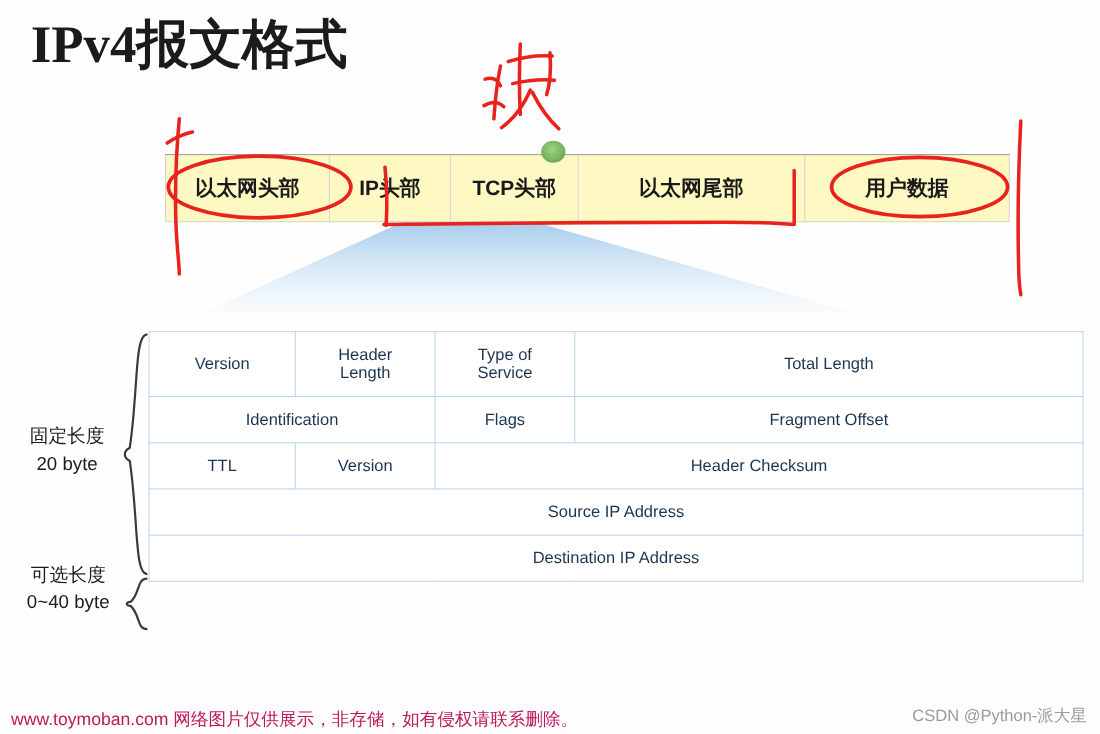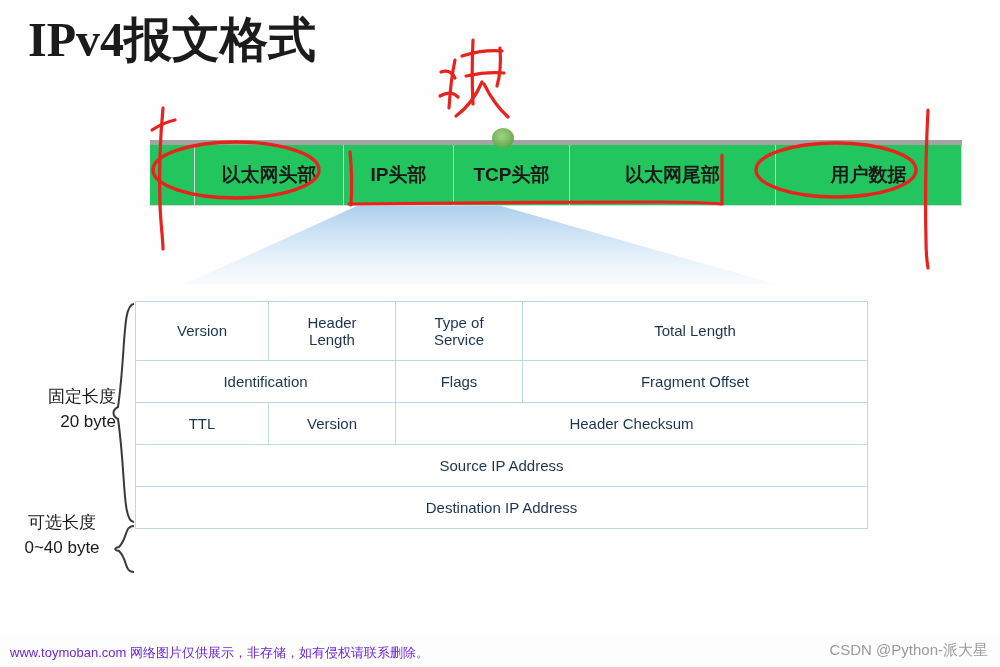--- a/index.html
+++ b/index.html
@@ -37,24 +37,23 @@
   }
 
   
   #packet-strip {
     position: absolute;
     left: 150px;
     top: 140px;
     width: 768px;
     height: 60px;
     display: flex;
-    background: #22c55e;
-    border-top: 5px solid #a3a3a3;
+    background: #fef9c3;
+    border-top: 1px solid #a3a3a3;
     border-bottom: 1px solid #d7d7d7;
-    padding-left: 44px;
   }
   .pkt-cell {
     display: flex;
     align-items: center;
     justify-content: center;
     font-size: 19px;
     color: #1a1a1a;
     border-right: 1px solid #d7d7d7;
     box-sizing: border-box;
     font-family: "Liberation Sans", sans-serif;
@@ -76,21 +75,21 @@
     width: 600px;
     height: 86px;
     overflow: hidden;
   }
 
   
   #ip-table {
     position: absolute;
     left: 135px;
     top: 301px;
-    width: 733px;
+    width: 850px;
     border-collapse: collapse;
     background: #ffffff;
   }
   #ip-table td {
     border: 1px solid #bcd8ef;
     height: 41px;
     text-align: center;
     vertical-align: middle;
     font-size: 15px;
     color: #1b3550;
@@ -103,21 +102,21 @@
   
   .brace {
     position: absolute;
     color: #2f2f2f;
   }
   #label-fixed {
     position: absolute;
     left: 6px;
     top: 385px;
     width: 110px;
-    text-align: right;
+    text-align: center;
     font-size: 17px;
     color: #1b1b1b;
     line-height: 1.45;
     font-family: "Liberation Sans", sans-serif;
   }
   #label-optional {
     position: absolute;
     left: 6px;
     top: 511px;
     width: 112px;
@@ -154,22 +153,22 @@
     left: 0;
     top: 635px;
     width: 1000px;
     height: 32px;
     background: #fdfdfd;
   }
   #footer-left {
     position: absolute;
     left: 10px;
     top: 644px;
-    font-size: 13px;
-    color: #6d28d9;
+    font-size: 16px;
+    color: #be185d;
     font-family: "Liberation Sans", sans-serif;
     white-space: nowrap;
   }
   #footer-right {
     position: absolute;
     right: 12px;
     top: 641px;
     font-size: 15px;
     color: #9a9a9a;
     font-family: Liberation Sans, sans-serif;

